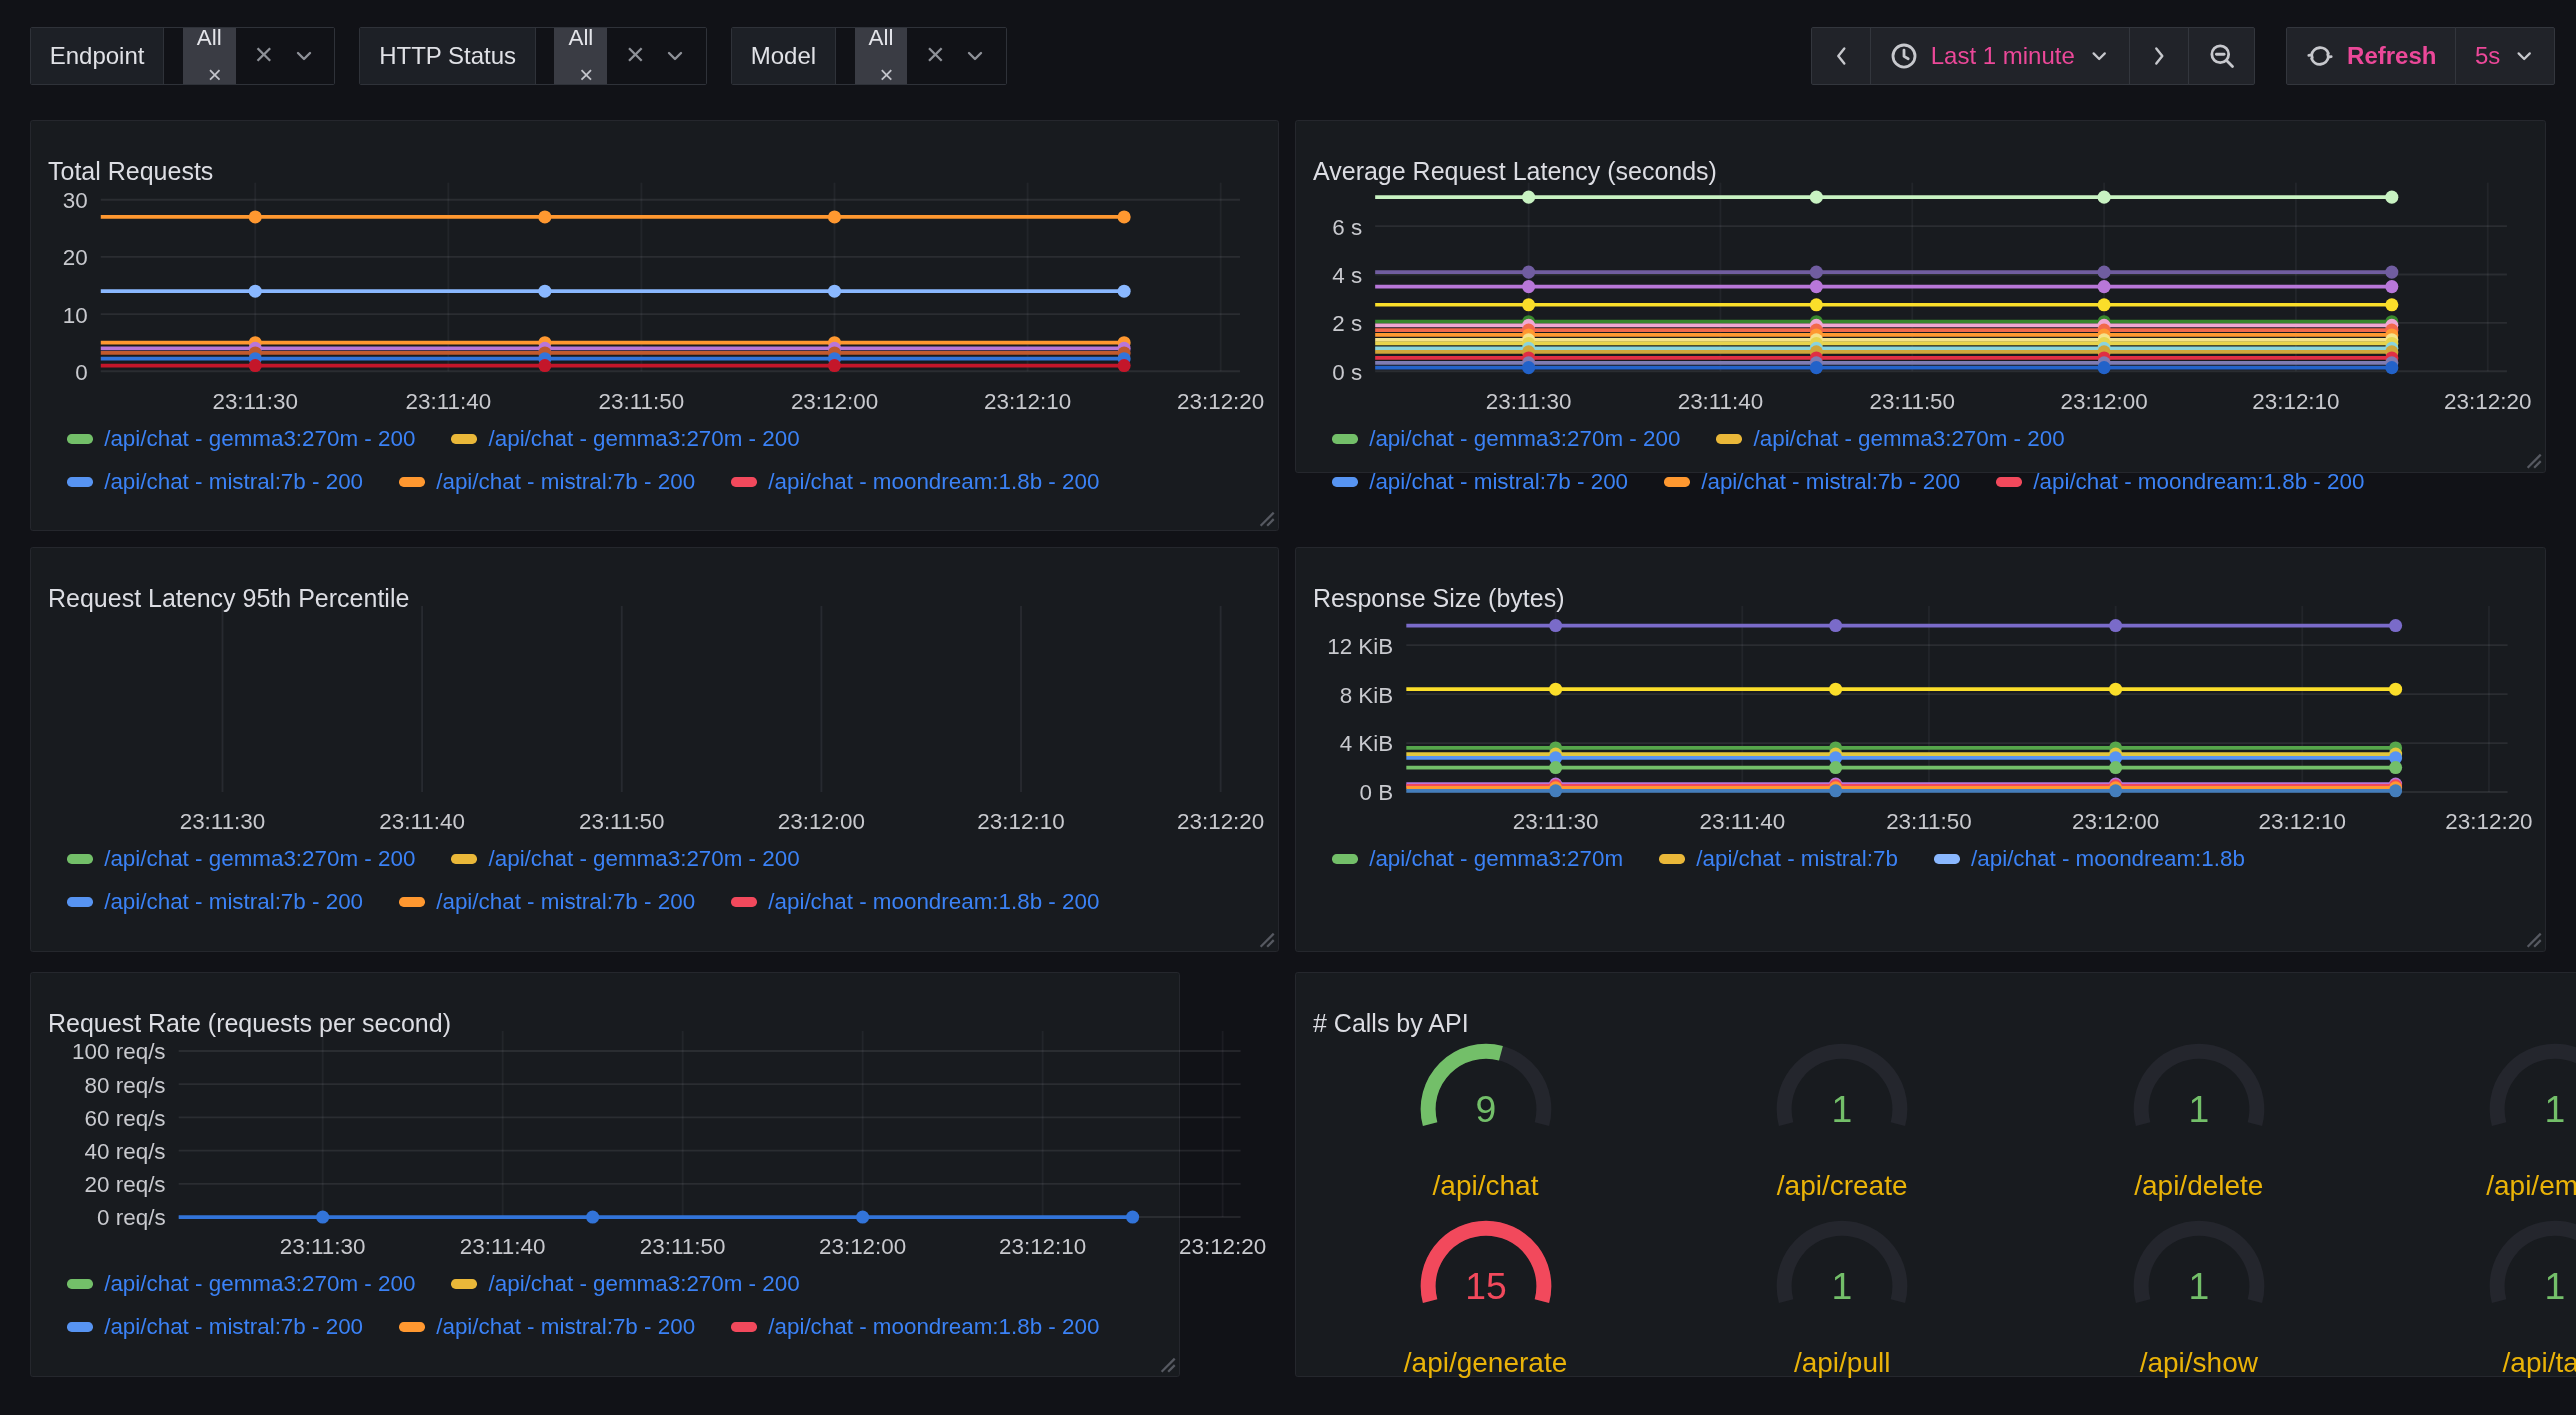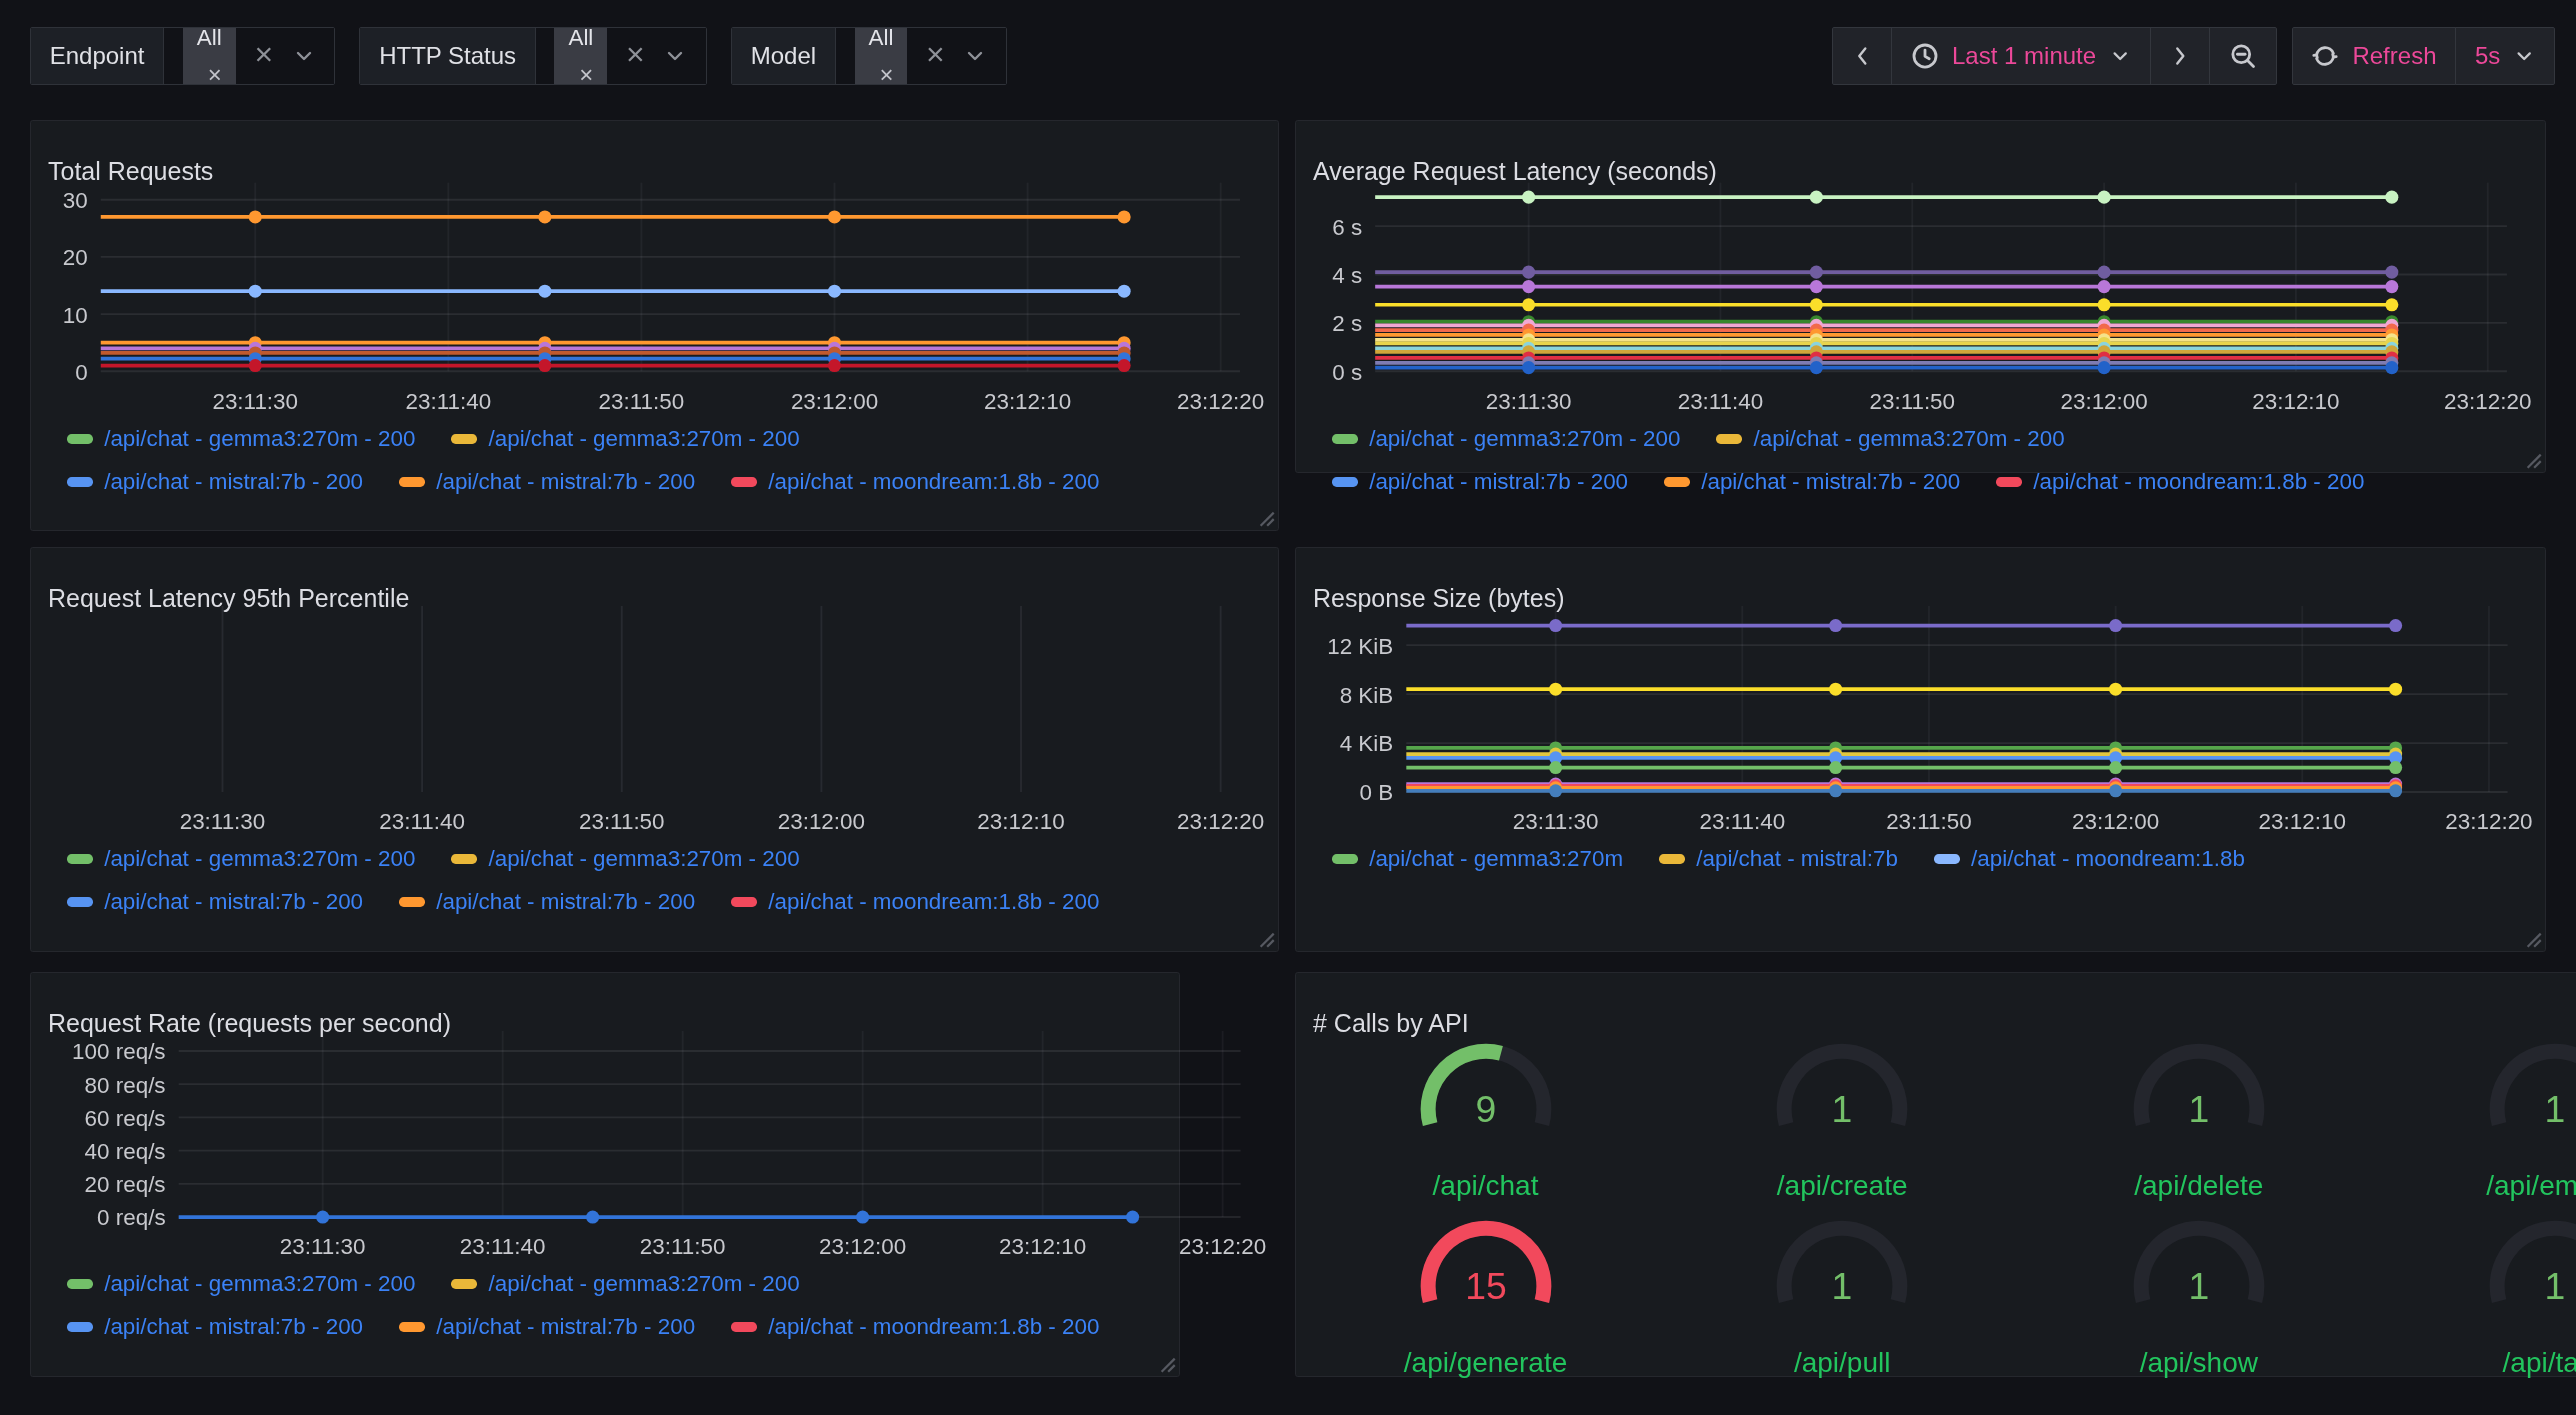--- a/index.html
+++ b/index.html
@@ -18,21 +18,21 @@
     font-size:22.4px;color:#e4e5ea;cursor:pointer;flex-direction:column;}
   .chip .xg{color:#c3c4cb;font-size:24px;line-height:1;}
   .fclear{color:#8e9198;font-size:32px;line-height:1;cursor:pointer;padding-bottom:3.7px;}
   .caret{display:block;}
   .timectl{display:flex;gap:15px;align-items:center;}
   .tgroup{display:flex;}
   .tbtn{display:flex;align-items:center;gap:13px;height:58px;padding:0 18.7px;background:#212329;
     border:0.9px solid #33363d;color:#ec4899;font-size:24px;font-weight:500;border-radius:1.9px;
     box-sizing:border-box;cursor:pointer;white-space:nowrap;}
   .tgroup .tbtn{border-radius:0;margin-left:-0.9px;}
-  .tgroup .tbtn:first-child{border-radius:1.9px 0 0 1.9px;margin-left:0;}
+  .tgroup .tbtn:first-child{border-radius:1.9px 0 0 1.9px;margin-left:16px;font-weight:bold;}
   .tgroup .tbtn:last-child{border-radius:0 1.9px 1.9px 0;}
   .icostroke{stroke:#c7c8cd;fill:none;stroke-width:1.6;stroke-linecap:round;stroke-linejoin:round;}
 
   
   .panel{position:absolute;background:#181b1f;border:0.9px solid #25272d;border-radius:2.8px;box-sizing:border-box;}
   .p0{left:30px;top:120px;width:1249px;height:411px;}
   .p1{left:1295px;top:120px;width:1251px;height:353px;}
   .p2{left:30px;top:547px;width:1249px;height:405px;}
   .p3{left:1295px;top:547px;width:1251px;height:405px;}
   .p4{left:30px;top:972px;width:1150px;height:405px;}
@@ -43,21 +43,21 @@
   .lrow{display:flex;gap:36px;margin-bottom:17px;align-items:center;flex-wrap:nowrap;}
   .litem{display:flex;align-items:center;gap:11.2px;cursor:pointer;white-space:nowrap;}
   .sw{display:inline-block;width:26px;height:9.3px;border-radius:4.7px;}
   .lt{font-size:22.4px;color:#3b82f6;}
   .rsz{position:absolute;right:2.8px;bottom:2.8px;z-index:3;cursor:nwse-resize;}
 
   
   .ggrid{position:absolute;left:11.2px;right:11.2px;top:52px;bottom:9.3px;display:grid;
     grid-template-columns:repeat(4,1fr);grid-template-rows:1fr 1fr;}
   .gcell{display:flex;flex-direction:column;align-items:center;justify-content:center;}
-  .glabel{font-size:28px;color:#22c55e;margin-top:16px;}
+  .glabel{font-size:28px;color:#eab308;margin-top:16px;}
 </style>
 </head>
 <body>
 
 <div class="page">
 
   <div class="topbar">
     <div class="filters">
 
       <div class="fctl">

